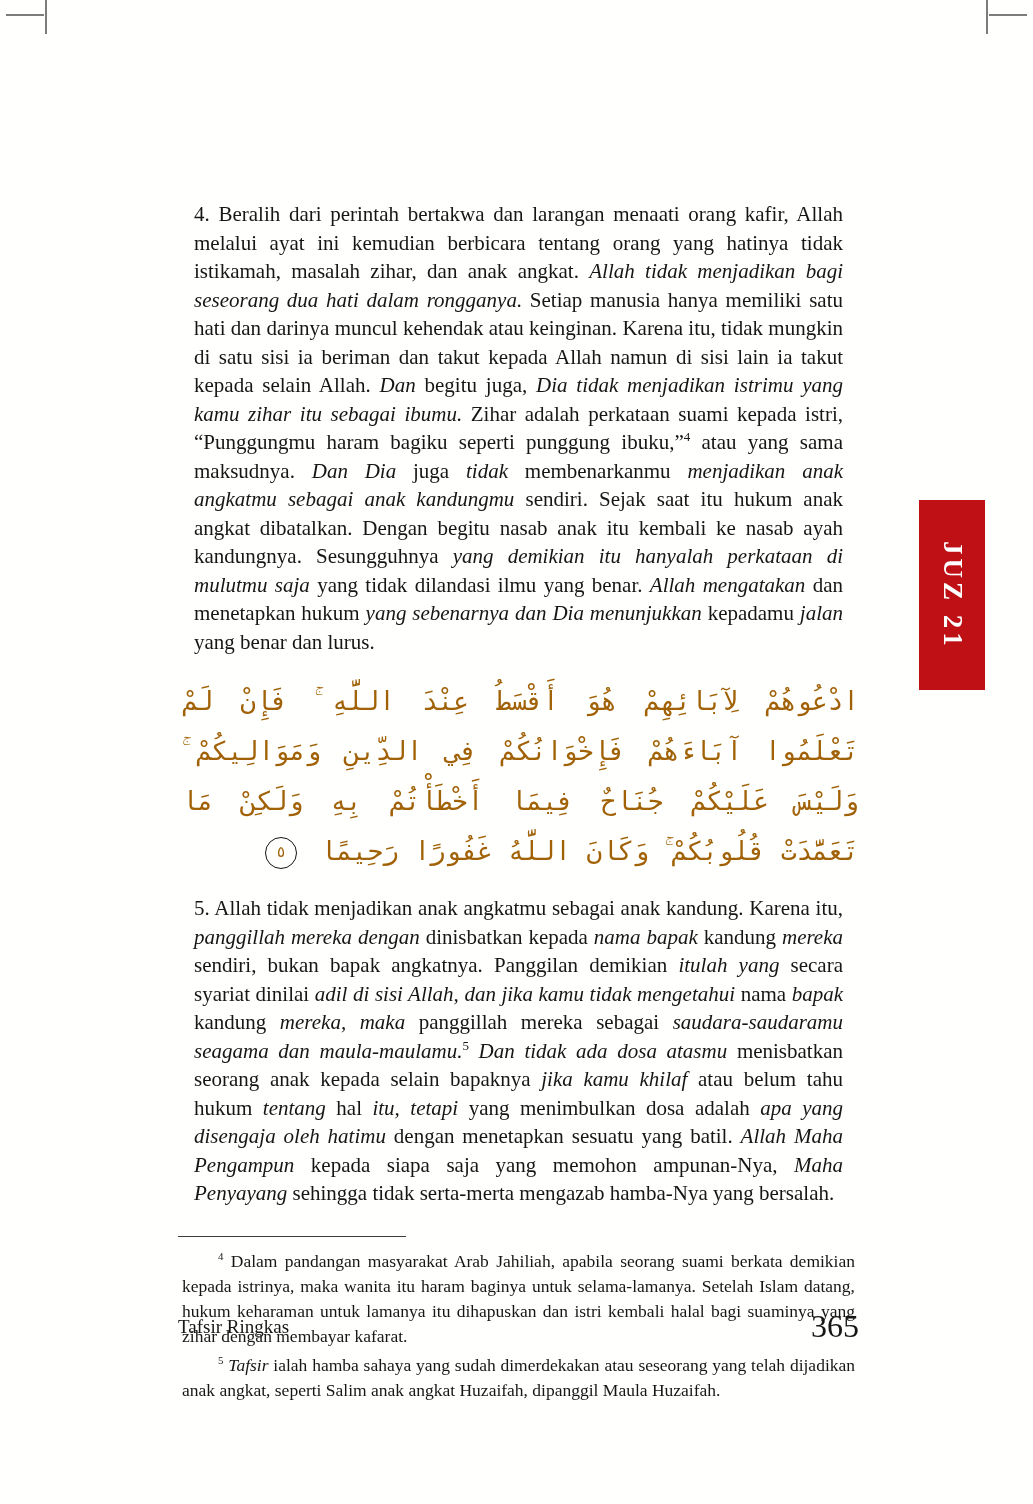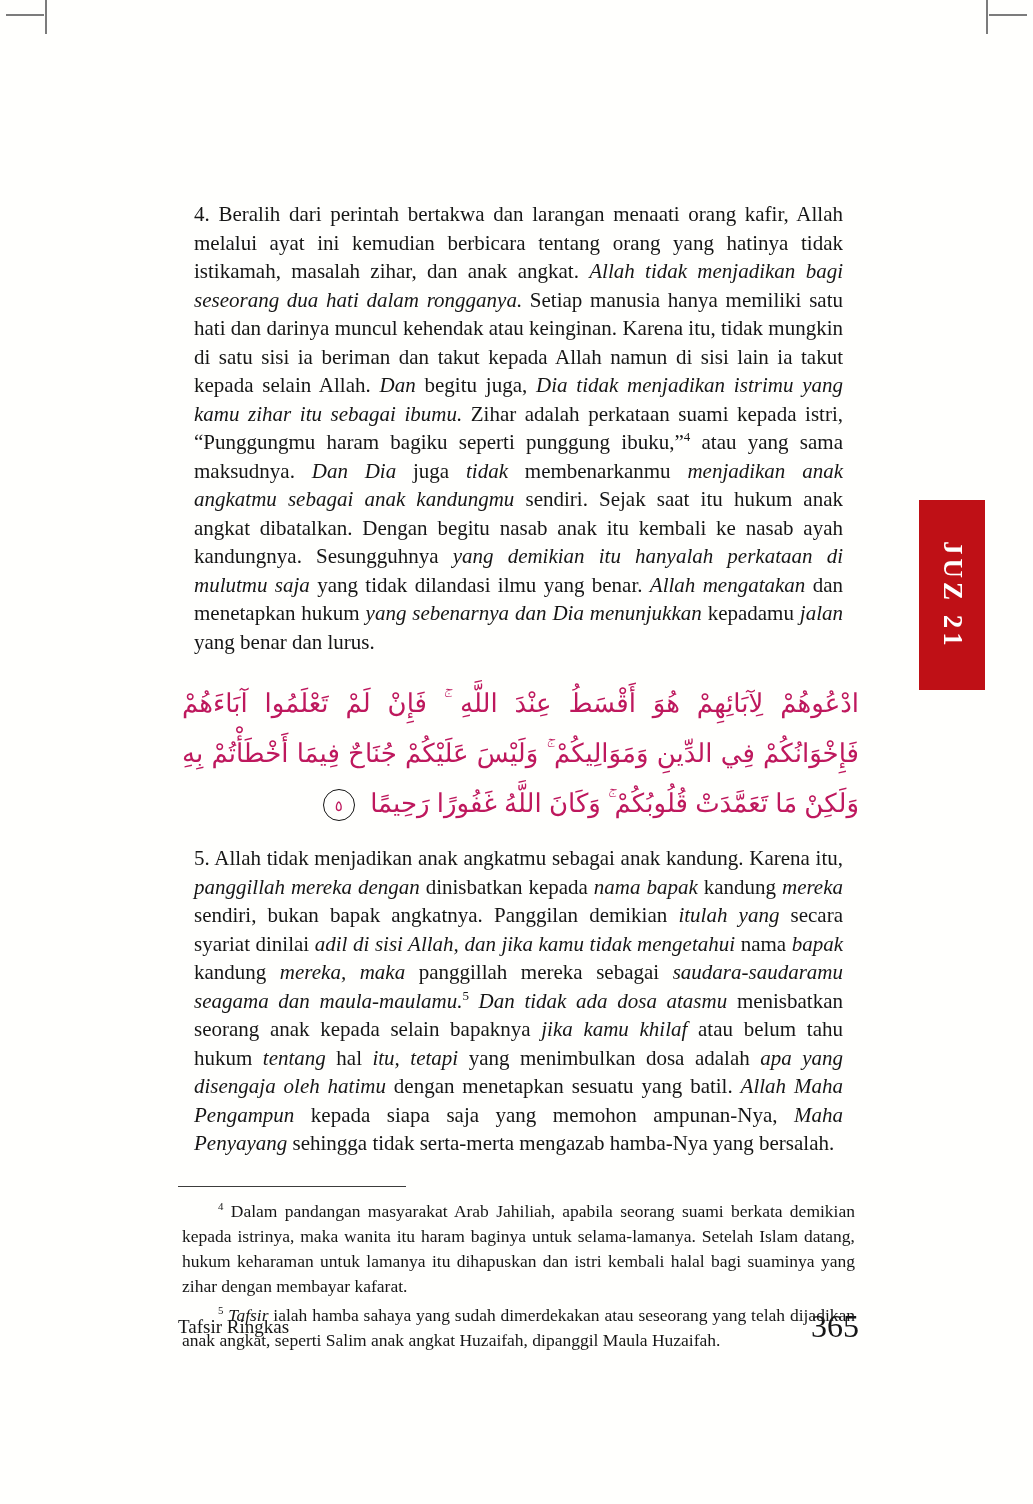--- a/index.html
+++ b/index.html
@@ -51,25 +51,25 @@
     margin: 16px;
     font-size: 21px;
     line-height: 28.5px;
     text-align: justify;
   }
   sup { line-height: 0; font-size: 0.62em; }
 
   .arabic-block {
     margin: 22px 0 14px 4px;
     direction: rtl;
-    font-family: Liberation Sans, sans-serif;
+    font-family: Liberation Mono, monospace;
     font-size: 26px;
     line-height: 50px;
     text-align: justify;
-    color: #be185d;
+    color: #a16207;
   }
   .ayah-marker {
     display: inline-flex;
     align-items: center;
     justify-content: center;
     width: 30px;
     height: 30px;
     border: 1.5px solid #141414;
     border-radius: 50%;
     font-size: 15px;

